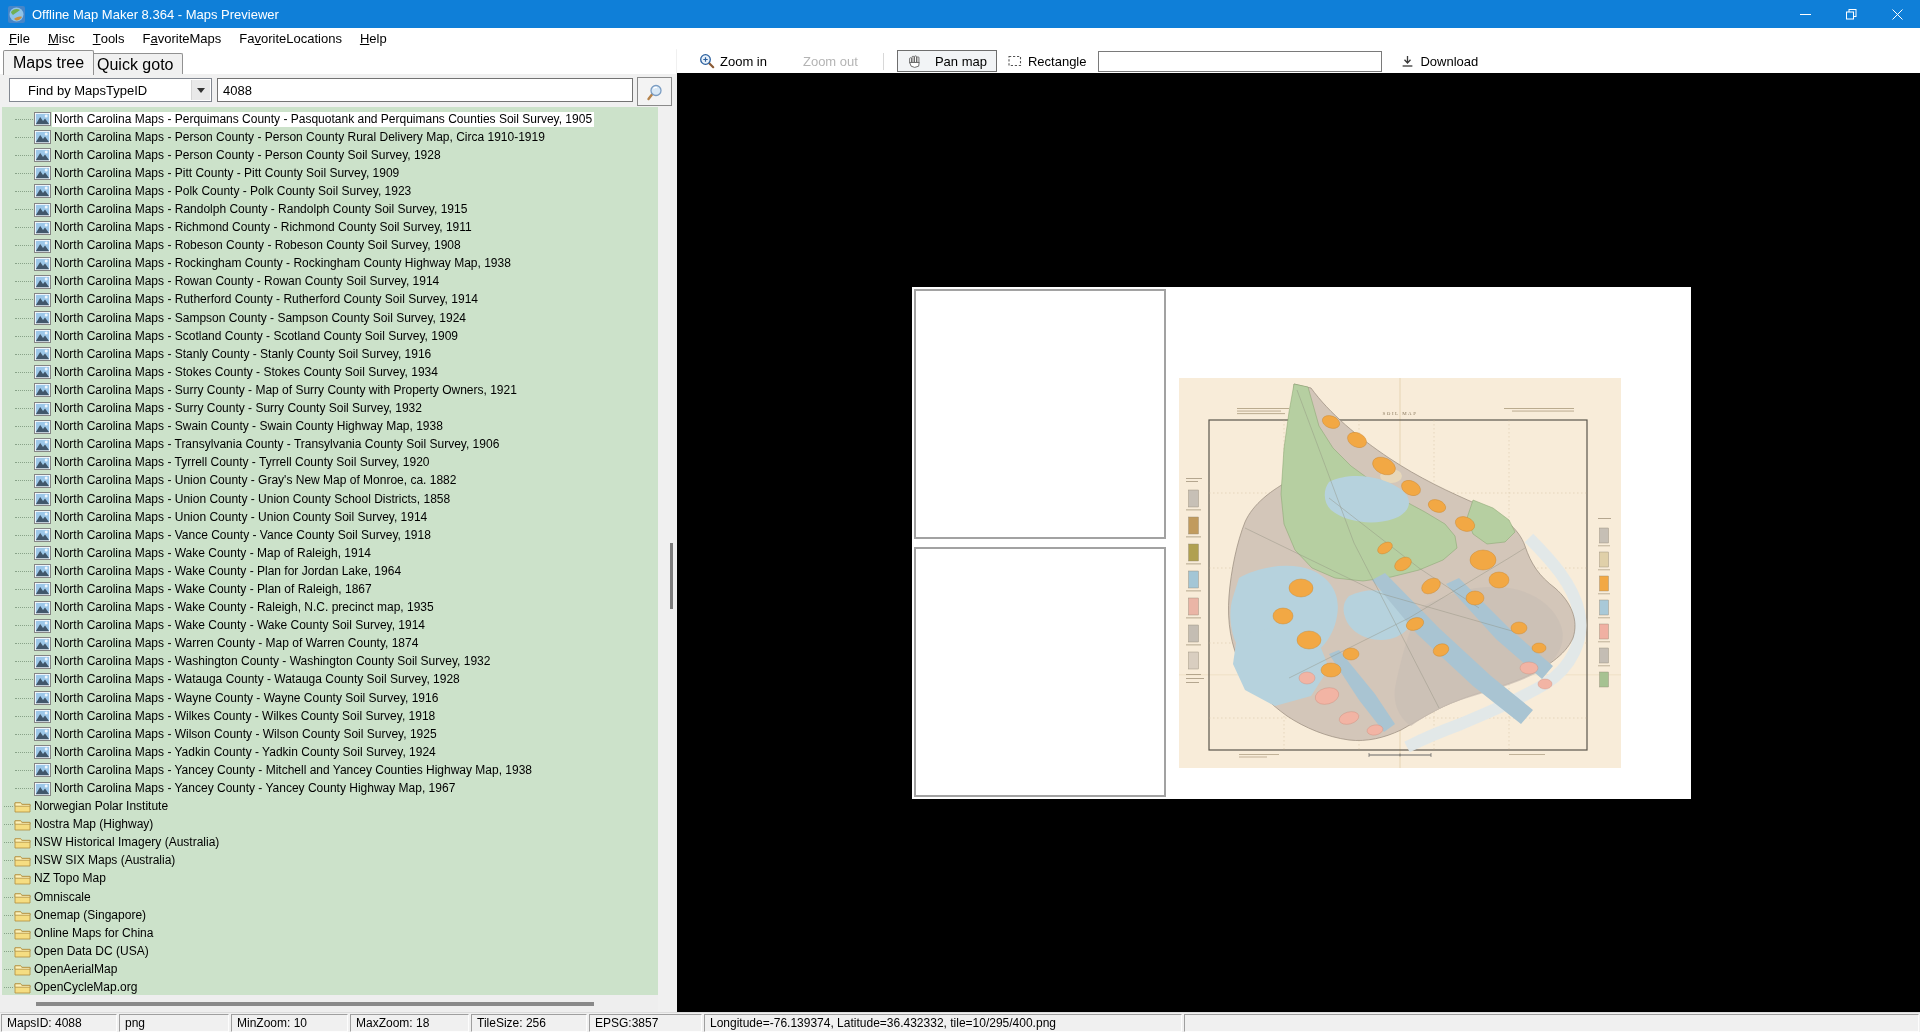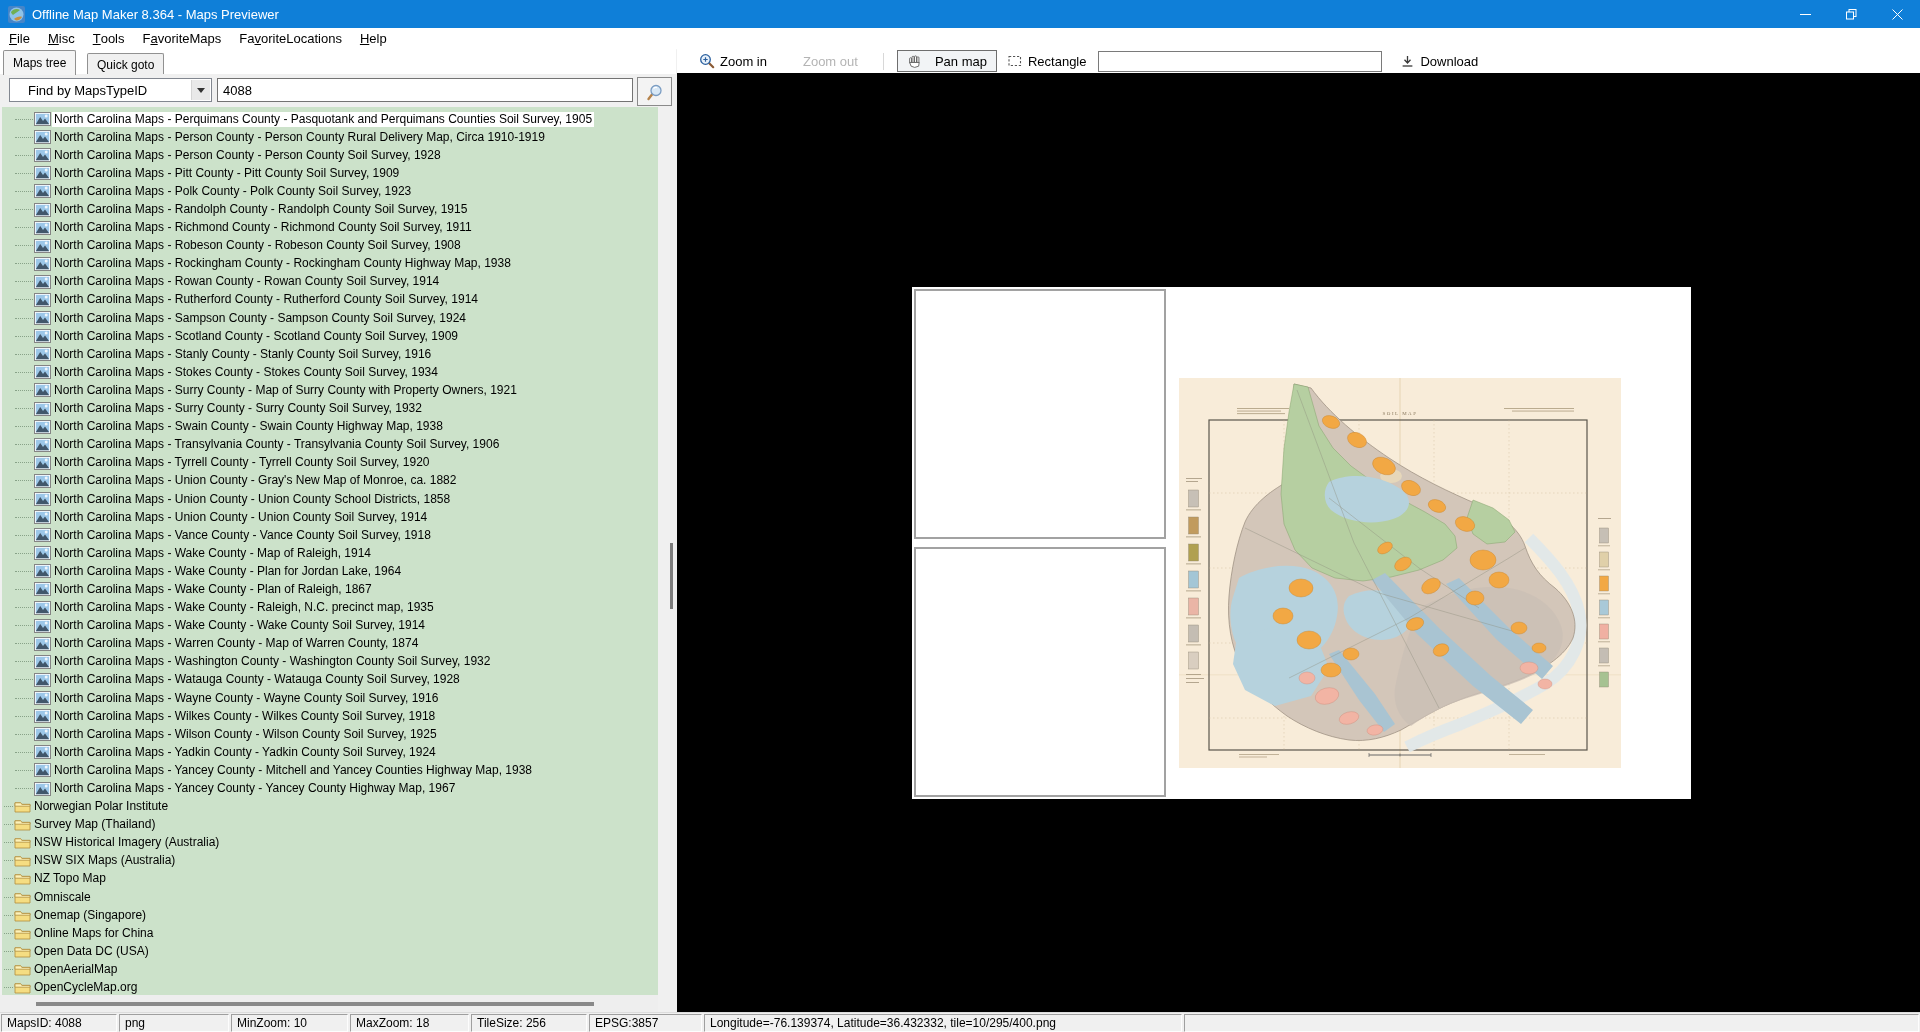--- a/index.html
+++ b/index.html
@@ -12,21 +12,21 @@
   .title{font-size:13px;}
   .winbtns{margin-left:auto;display:flex;height:100%;}
   .wbtn{width:46px;height:100%;display:flex;align-items:center;justify-content:center;}
   
   .menubar{position:absolute;left:0;top:28px;width:100%;height:21px;background:#fff;
            display:flex;align-items:center;font-size:13px;border-bottom:1px solid #f3f3f3;}
   .menu-item{padding:0 9px;height:100%;display:flex;align-items:center;}
   
   .leftpanel{position:absolute;left:0;top:49px;width:676px;height:963px;background:#f0f0f0;}
   .tabstrip{position:absolute;left:0;top:0;width:100%;height:25px;background:#fff;}
-  .tab{position:absolute;height:21px;font-size:12px;padding:0 9px;display:flex;align-items:center;
+  .tab{position:absolute;height:21px;font-size:16px;padding:0 9px;display:flex;align-items:center;
        background:#f0f0f0;border:1px solid #919191;border-bottom:none;border-radius:2px 2px 0 0;top:4px;}
   .tab.active{left:3px;top:1px;height:24px;background:#f4f4f4;z-index:2;}
   .tab.q{left:87px;}
   .searchrow{position:absolute;left:0;top:25px;width:100%;height:33px;background:#f0f0f0;}
   .combo{position:absolute;left:9px;top:4px;width:203px;height:24px;background:#fff;
          border:1px solid #828790;font-size:13px;display:flex;align-items:center;
          padding-left:18px;box-sizing:border-box;}
   .combo-btn{position:absolute;right:1px;top:1px;bottom:1px;width:18px;background:#e9e9e9;
              display:flex;align-items:center;justify-content:center;border-left:1px solid #d5d5d5;}
   .combo-arrow{width:0;height:0;border-left:4px solid transparent;border-right:4px solid transparent;
@@ -526,21 +526,21 @@
     <path d="M1 2.8 L6.4 2.8 L8 4.4 L16 4.4 L16 6.2 L1 6.2 Z" fill="#fdf2ba" stroke="#b08d3e" stroke-width="0.8"></path>
   </svg>
           <span class="tlabel">Norwegian Polar Institute</span>
         </div>
         <div class="trow folder">
           <span class="twig"></span>
           <svg class="ticon" width="17" height="13" viewBox="0 0 17 13">
     <path d="M1 2.8 L1 12 L16 12 L16 4.4 L8 4.4 L6.4 2.8 Z" fill="#f5dd82" stroke="#b08d3e" stroke-width="0.8"></path>
     <path d="M1 2.8 L6.4 2.8 L8 4.4 L16 4.4 L16 6.2 L1 6.2 Z" fill="#fdf2ba" stroke="#b08d3e" stroke-width="0.8"></path>
   </svg>
-          <span class="tlabel">Survey Map (Thailand)</span>
+          <span class="tlabel">Nostra Map (Highway)</span>
         </div>
         <div class="trow folder">
           <span class="twig"></span>
           <svg class="ticon" width="17" height="13" viewBox="0 0 17 13">
     <path d="M1 2.8 L1 12 L16 12 L16 4.4 L8 4.4 L6.4 2.8 Z" fill="#f5dd82" stroke="#b08d3e" stroke-width="0.8"></path>
     <path d="M1 2.8 L6.4 2.8 L8 4.4 L16 4.4 L16 6.2 L1 6.2 Z" fill="#fdf2ba" stroke="#b08d3e" stroke-width="0.8"></path>
   </svg>
           <span class="tlabel">NSW Historical Imagery (Australia)</span>
         </div>
         <div class="trow folder">

